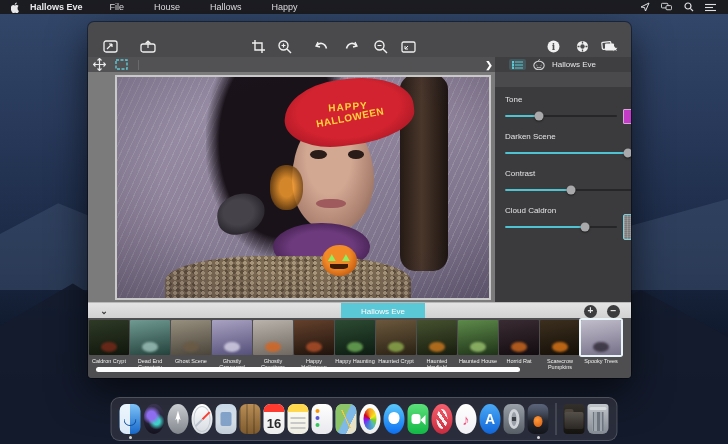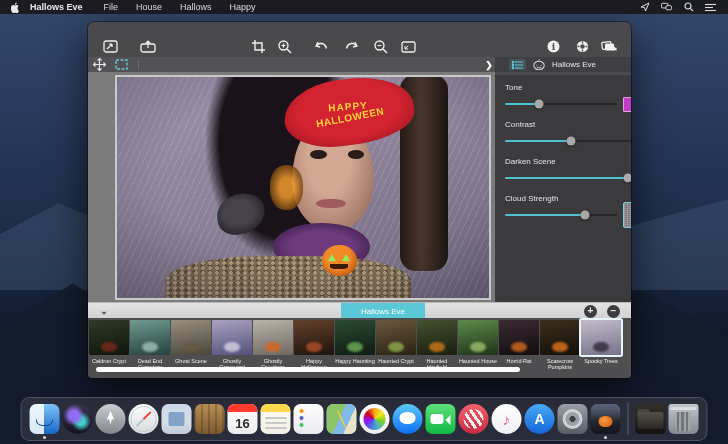--- a/index.html
+++ b/index.html
@@ -13,21 +13,21 @@
   .ridge1{top:150px;height:140px;background:#3c4f6e;opacity:.55;
     clip-path:polygon(0 60%,8% 38%,16% 55%,27% 20%,38% 58%,52% 30%,63% 62%,75% 25%,86% 55%,100% 35%,100% 100%,0 100%)}
   .ridge2{top:230px;height:214px;background:#141c2d;opacity:.9;
     clip-path:polygon(0 45%,10% 25%,22% 50%,35% 15%,48% 48%,60% 22%,74% 52%,88% 28%,100% 50%,100% 100%,0 100%)}
 
   
   .menubar{position:absolute;left:0;top:0;width:728px;height:14px;background:rgba(26,26,30,.96);
     display:flex;align-items:center;color:#e8e8ea;font-size:9px;z-index:40}
   .apple{width:10px;height:10px;margin:0 10px 0 10px;display:flex;align-items:center;justify-content:center}
   .appname{font-weight:bold;margin-right:12px}
-  .mitem{margin:0 9px;color:#dcdcde}
+  .mitem{margin:0 15px;color:#dcdcde}
   .menubar-right{margin-left:auto;display:flex;align-items:center;gap:11px;padding-right:12px}
   .mb-ic{width:11px;height:11px;display:flex;align-items:center;justify-content:center}
 
   
   .window{position:absolute;left:88px;top:22px;width:543px;height:356px;border-radius:6px 6px 4px 4px;
     box-shadow:0 14px 38px rgba(0,0,0,.65),0 0 0 1px rgba(0,0,0,.4);overflow:hidden;background:#4a4a4c;z-index:10}
   .titlebar{position:absolute;left:0;top:0;right:0;height:14px;background:#3a3a3c;display:flex;align-items:center}
   .lights{display:flex;gap:5px;margin-left:8px}
   .light{width:8px;height:8px;border-radius:50%}
   .l-red{background:#ff5f57}.l-yellow{background:#febc2e}.l-green{background:#28c840}
@@ -79,21 +79,21 @@
      background:radial-gradient(ellipse at 45% 45%,#46424a 0 40%,#232026 80%)}
   .pumpkin{left:55%;top:76%;width:9.5%;height:14%;border-radius:50%;
      background:radial-gradient(ellipse at 45% 35%,#f28a28 0 45%,#c2590f 80%,#8f3e08 100%)}
   .pk-eyeL,.pk-eyeR{position:absolute;top:30%;width:22%;height:22%;background:#8df05e;
      clip-path:polygon(0 100%,50% 0,100% 100%);box-shadow:0 0 4px #8df05e}
   .pk-eyeL{left:18%}.pk-eyeR{left:58%}
   .pk-mouth{position:absolute;left:25%;top:62%;width:50%;height:16%;background:#3c1c04;border-radius:0 0 40% 40%}
   .vign{left:0;top:0;right:0;bottom:0;background:radial-gradient(ellipse at 55% 45%,rgba(0,0,0,0) 55%,rgba(40,30,50,.35) 100%)}
 
   
-  .panel{position:absolute;left:407px;top:53px;width:164px;height:230px;background:#3b3b3d;box-sizing:border-box;padding:8px 8px 0 10px}
+  .panel{position:absolute;left:407px;top:65px;width:164px;height:230px;background:#3b3b3d;box-sizing:border-box;padding:8px 8px 0 10px}
   .srow{margin-bottom:9px;position:relative}
   .slabel{color:#e4e4e6;font-size:8px;margin-bottom:5px}
   .sline{display:flex;align-items:center;gap:6px;height:14px}
   .strack{position:relative;flex:1;height:2px;background:#262628;border-radius:1px}
   .sfill{position:absolute;left:0;top:0;height:2px;background:#4fc3d1;border-radius:1px}
   .sthumb{position:absolute;top:50%;width:9px;height:9px;border-radius:50%;background:#a9a9ab;
      transform:translate(-50%,-50%);box-shadow:0 1px 2px rgba(0,0,0,.5)}
   .swatch{flex:0 0 auto}
   .swatch.color{width:26px;height:13px;border:1px solid #d6a6d8;border-radius:1px}
   .swatch.texture{width:26px;height:24px;border:1px solid #7ad0da;border-radius:2px;
@@ -119,21 +119,21 @@
   .timg{width:40px;height:35px;border-radius:1px;position:relative;overflow:hidden}
   .taccent{position:absolute;left:30%;bottom:8%;width:40%;height:30%;border-radius:50%;opacity:.8;filter:blur(1px)}
   .thumb.selected .timg{box-shadow:0 0 0 2px #e9f5f9}
   .tlabel{margin-top:3px;color:#f0f0f0;font-size:5.5px;line-height:1.15;text-align:center;white-space:normal}
   .hscroll{position:absolute;left:8px;top:49px;width:424px;height:5px;border-radius:3px;background:#fdfdfd}
 
   
   .dock{position:absolute;left:50%;bottom:3px;transform:translateX(-50%);height:42px;z-index:30;
      background:rgba(62,62,72,.55);border:1px solid rgba(255,255,255,.18);border-radius:9px;
      display:flex;align-items:center;gap:3px;padding:0 8px}
-  .dock-item{position:relative;width:30px;height:38px;display:flex;align-items:center;justify-content:center}
+  .dock-item{position:relative;width:21px;height:38px;display:flex;align-items:center;justify-content:center}
   .di{position:relative;width:30px;height:30px;overflow:hidden}
   .di.square{border-radius:7px}
   .di.circle{border-radius:50%}
   .ddiv{width:1px;height:32px;background:rgba(255,255,255,.25);margin:0 4px}
   .rdot{position:absolute;bottom:-1px;left:50%;transform:translateX(-50%);width:3px;height:3px;border-radius:50%;background:#d8d8d8}
   .deco{position:absolute;inset:0;pointer-events:none}
   .deco-finder{background:linear-gradient(90deg,rgba(255,255,255,.85) 0 50%,rgba(255,255,255,0) 50%)}
   .deco-finder:after{content:"";position:absolute;left:20%;right:20%;bottom:26%;height:22%;border:1.5px solid #0d4f9e;border-top:none;border-radius:0 0 10px 10px}
   .deco-siri{background:radial-gradient(circle at 38% 38%,#8f6df0 0 18%,rgba(0,0,0,0) 40%),radial-gradient(circle at 62% 58%,#3fd0c9 0 15%,rgba(0,0,0,0) 38%),radial-gradient(circle at 50% 50%,#e05fa8 0 10%,rgba(0,0,0,0) 30%)}
   .deco-launchpad:after{content:"";position:absolute;left:34%;top:22%;width:32%;height:46%;background:#fff;
@@ -387,39 +387,39 @@
           <div class="slabel">Tone</div>
           <div class="sline">
             <div class="strack">
               <div class="sfill" style="width:30%"></div>
               <div class="sthumb" style="left:30%"></div>
             </div>
             <div class="swatch color" style="background:#c43bc8"></div>
           </div>
         </div>
         <div class="srow">
+          <div class="slabel">Darken Scene</div>
+          <div class="sline">
+            <div class="strack">
+              <div class="sfill" style="width:84%"></div>
+              <div class="sthumb" style="left:84%"></div>
+            </div>
+          </div>
+        </div>
+        <div class="srow">
           <div class="slabel">Contrast</div>
           <div class="sline">
             <div class="strack">
               <div class="sfill" style="width:45%"></div>
               <div class="sthumb" style="left:45%"></div>
             </div>
           </div>
         </div>
         <div class="srow">
-          <div class="slabel">Darken Scene</div>
-          <div class="sline">
-            <div class="strack">
-              <div class="sfill" style="width:84%"></div>
-              <div class="sthumb" style="left:84%"></div>
-            </div>
-          </div>
-        </div>
-        <div class="srow">
-          <div class="slabel">Cloud Strength</div>
+          <div class="slabel">Cloud Caldron</div>
           <div class="sline">
             <div class="strack">
               <div class="sfill" style="width:71%"></div>
               <div class="sthumb" style="left:71%"></div>
             </div>
             <div class="swatch texture"></div>
           </div>
         </div>
       </div>
   </div>

